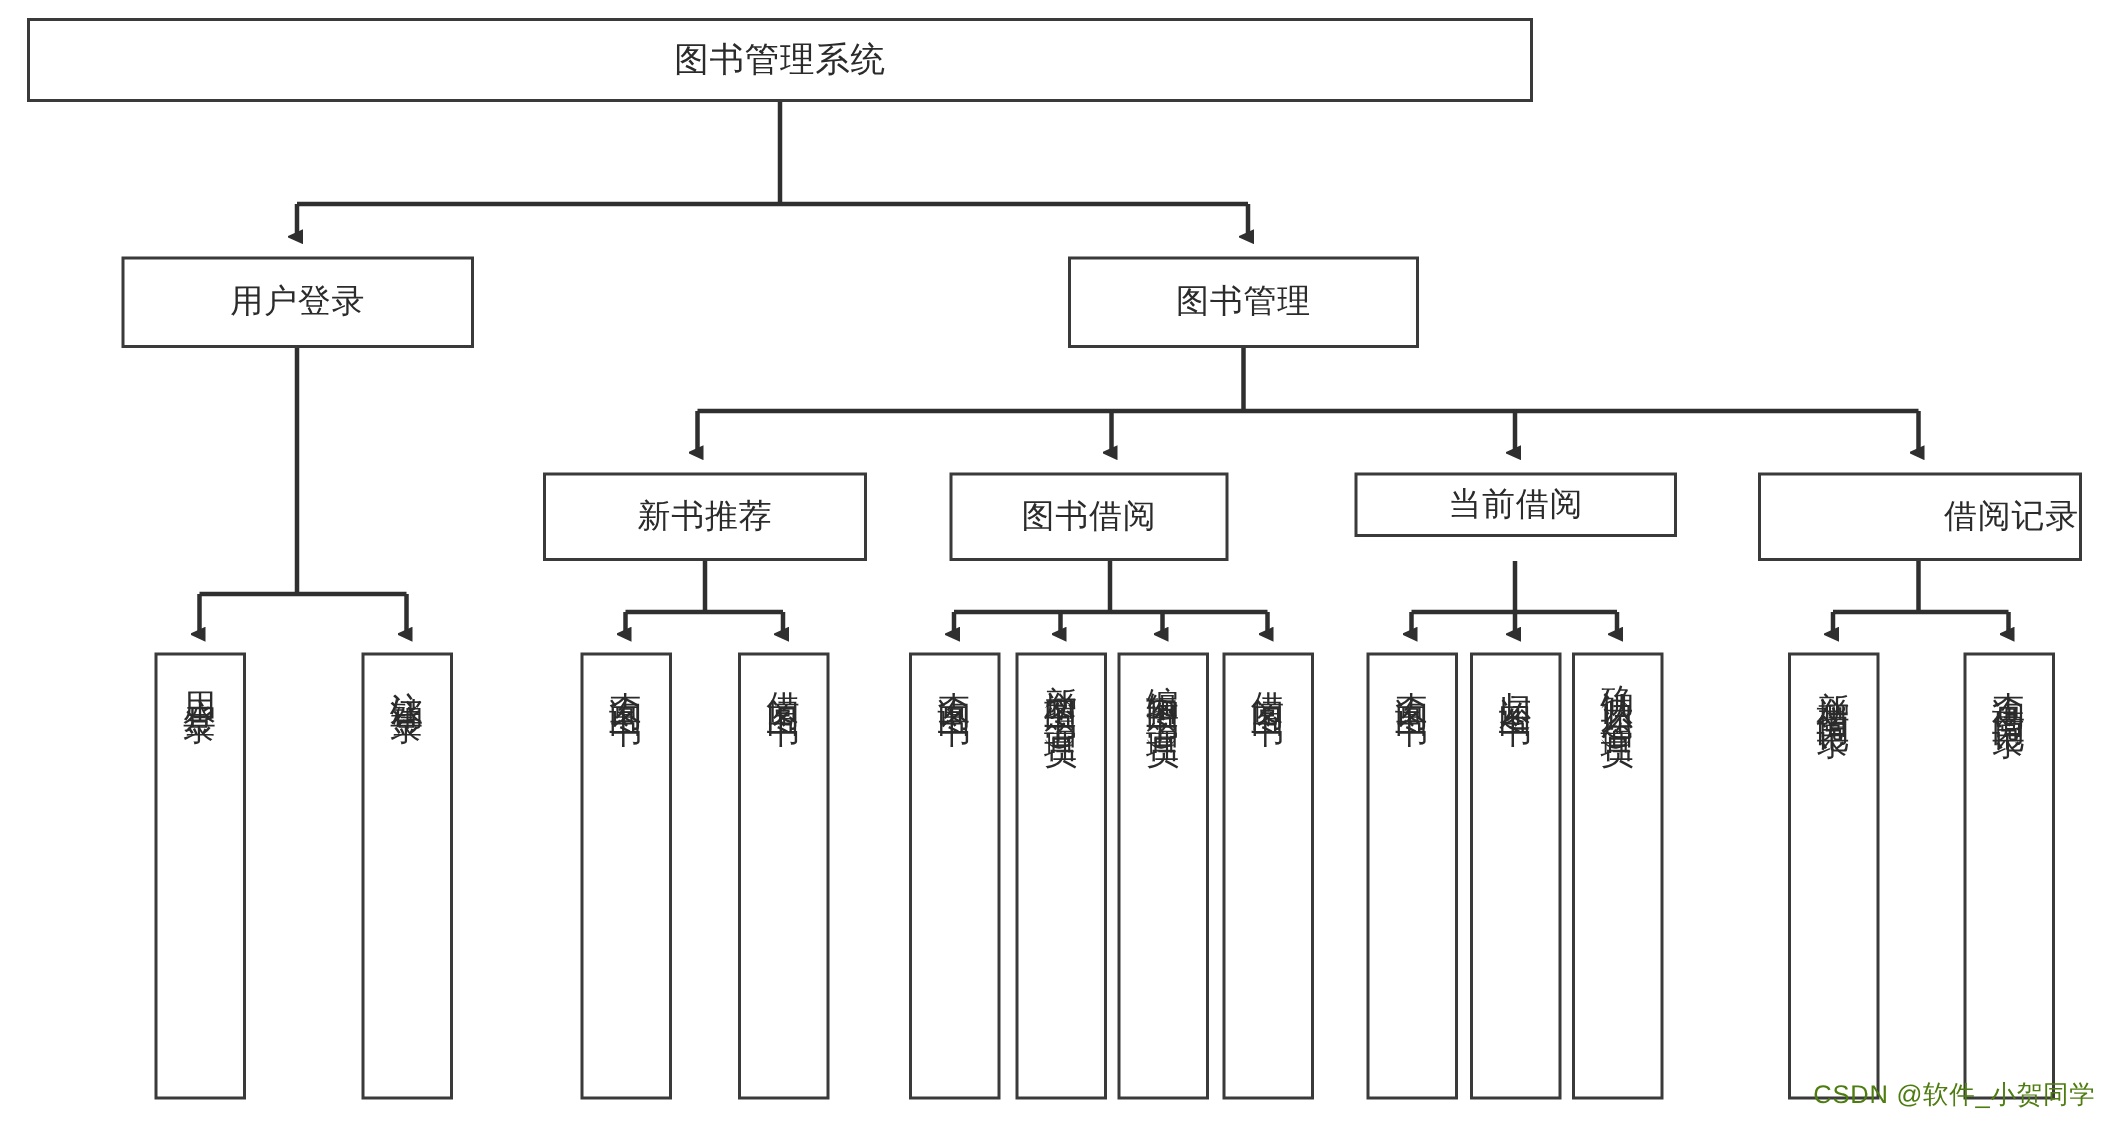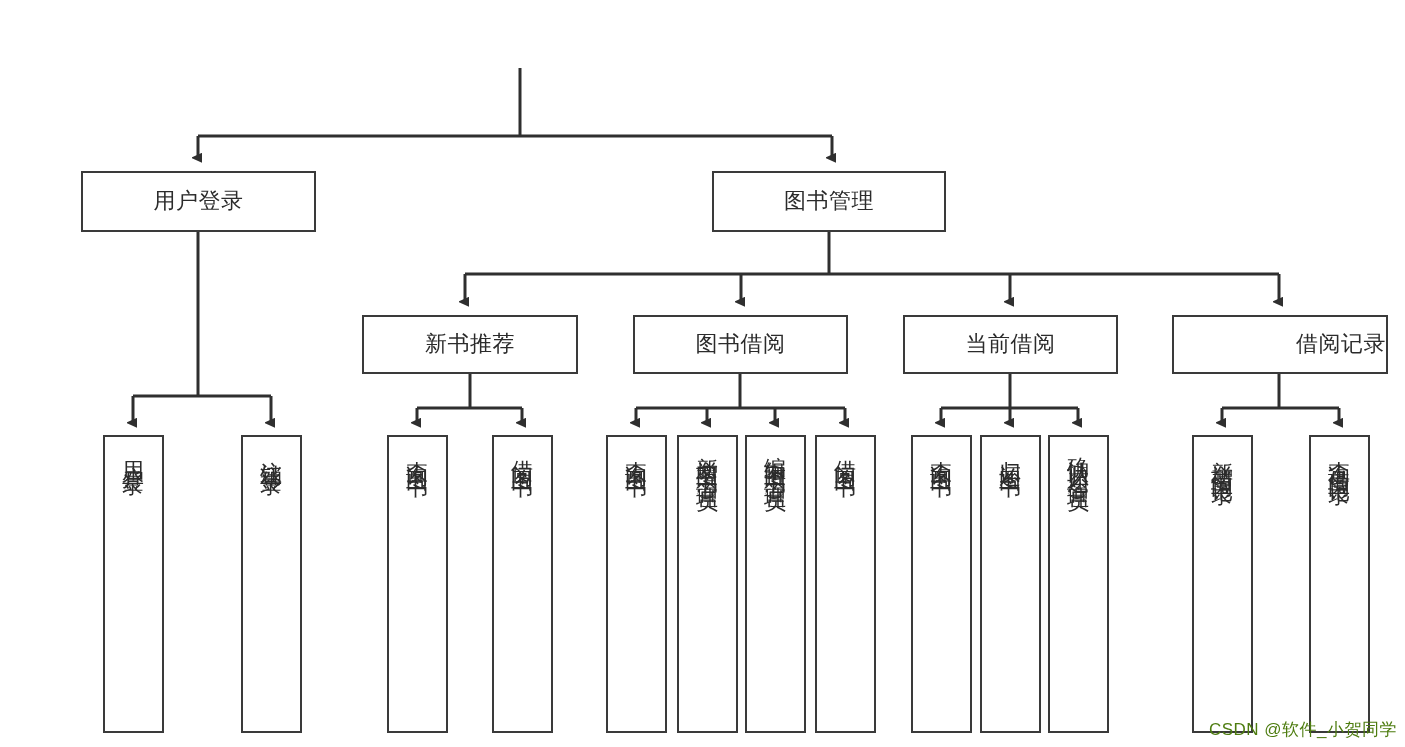--- a/index.html
+++ b/index.html
@@ -117,35 +117,38 @@
       <path d="M1010,408 L1010,423" marker-end="url(#arrow)"></path>
       <path d="M1078,408 L1078,423" marker-end="url(#arrow)"></path>
 
       <path d="M1279,374 L1279,408"></path>
       <path d="M1222,408 L1339,408"></path>
       <path d="M1222,408 L1222,423" marker-end="url(#arrow)"></path>
       <path d="M1339,408 L1339,423" marker-end="url(#arrow)"></path>
     </g>
   </svg>
 
+  <div class="node-box level-0" style="left:18px; top:12px; width:1004px; height:56px;">
+    <span class="node-label">图书管理系统</span>
+  </div>
 
   <div class="node-box level-1" style="left:81px; top:171px; width:235px; height:61px;">
     <span class="node-label">用户登录</span>
   </div>
   <div class="node-box level-2" style="left:362px; top:315px; width:216px; height:59px;">
     <span class="node-label">新书推荐</span>
   </div>
 
   <div class="node-box level-1" style="left:712px; top:171px; width:234px; height:61px;">
     <span class="node-label">图书管理</span>
   </div>
-  <div class="node-box level-2" style="left:633px; top:315px; width:215px; height:59px;">
+  <div class="node-box level-2" style="left:633px; top:315px; width:186px; height:59px;">
     <span class="node-label">图书借阅</span>
   </div>
-  <div class="node-box level-2" style="left:903px; top:315px; width:215px; height:59px;">
+  <div class="node-box level-2" style="left:903px; top:315px; width:215px; height:43px;">
     <span class="node-label">当前借阅</span>
   </div>
   <div class="node-box level-2" style="left:1172px; top:315px; width:216px; height:59px;justify-content:flex-end;">
     <span class="node-label">借阅记录</span>
   </div>
 
   <div class="node-box leaf" style="left:103px; top:435px; width:61px; height:298px;">
     <span class="node-label">用户登录</span>
   </div>
   <div class="node-box leaf" style="left:241px; top:435px; width:61px; height:298px;">

